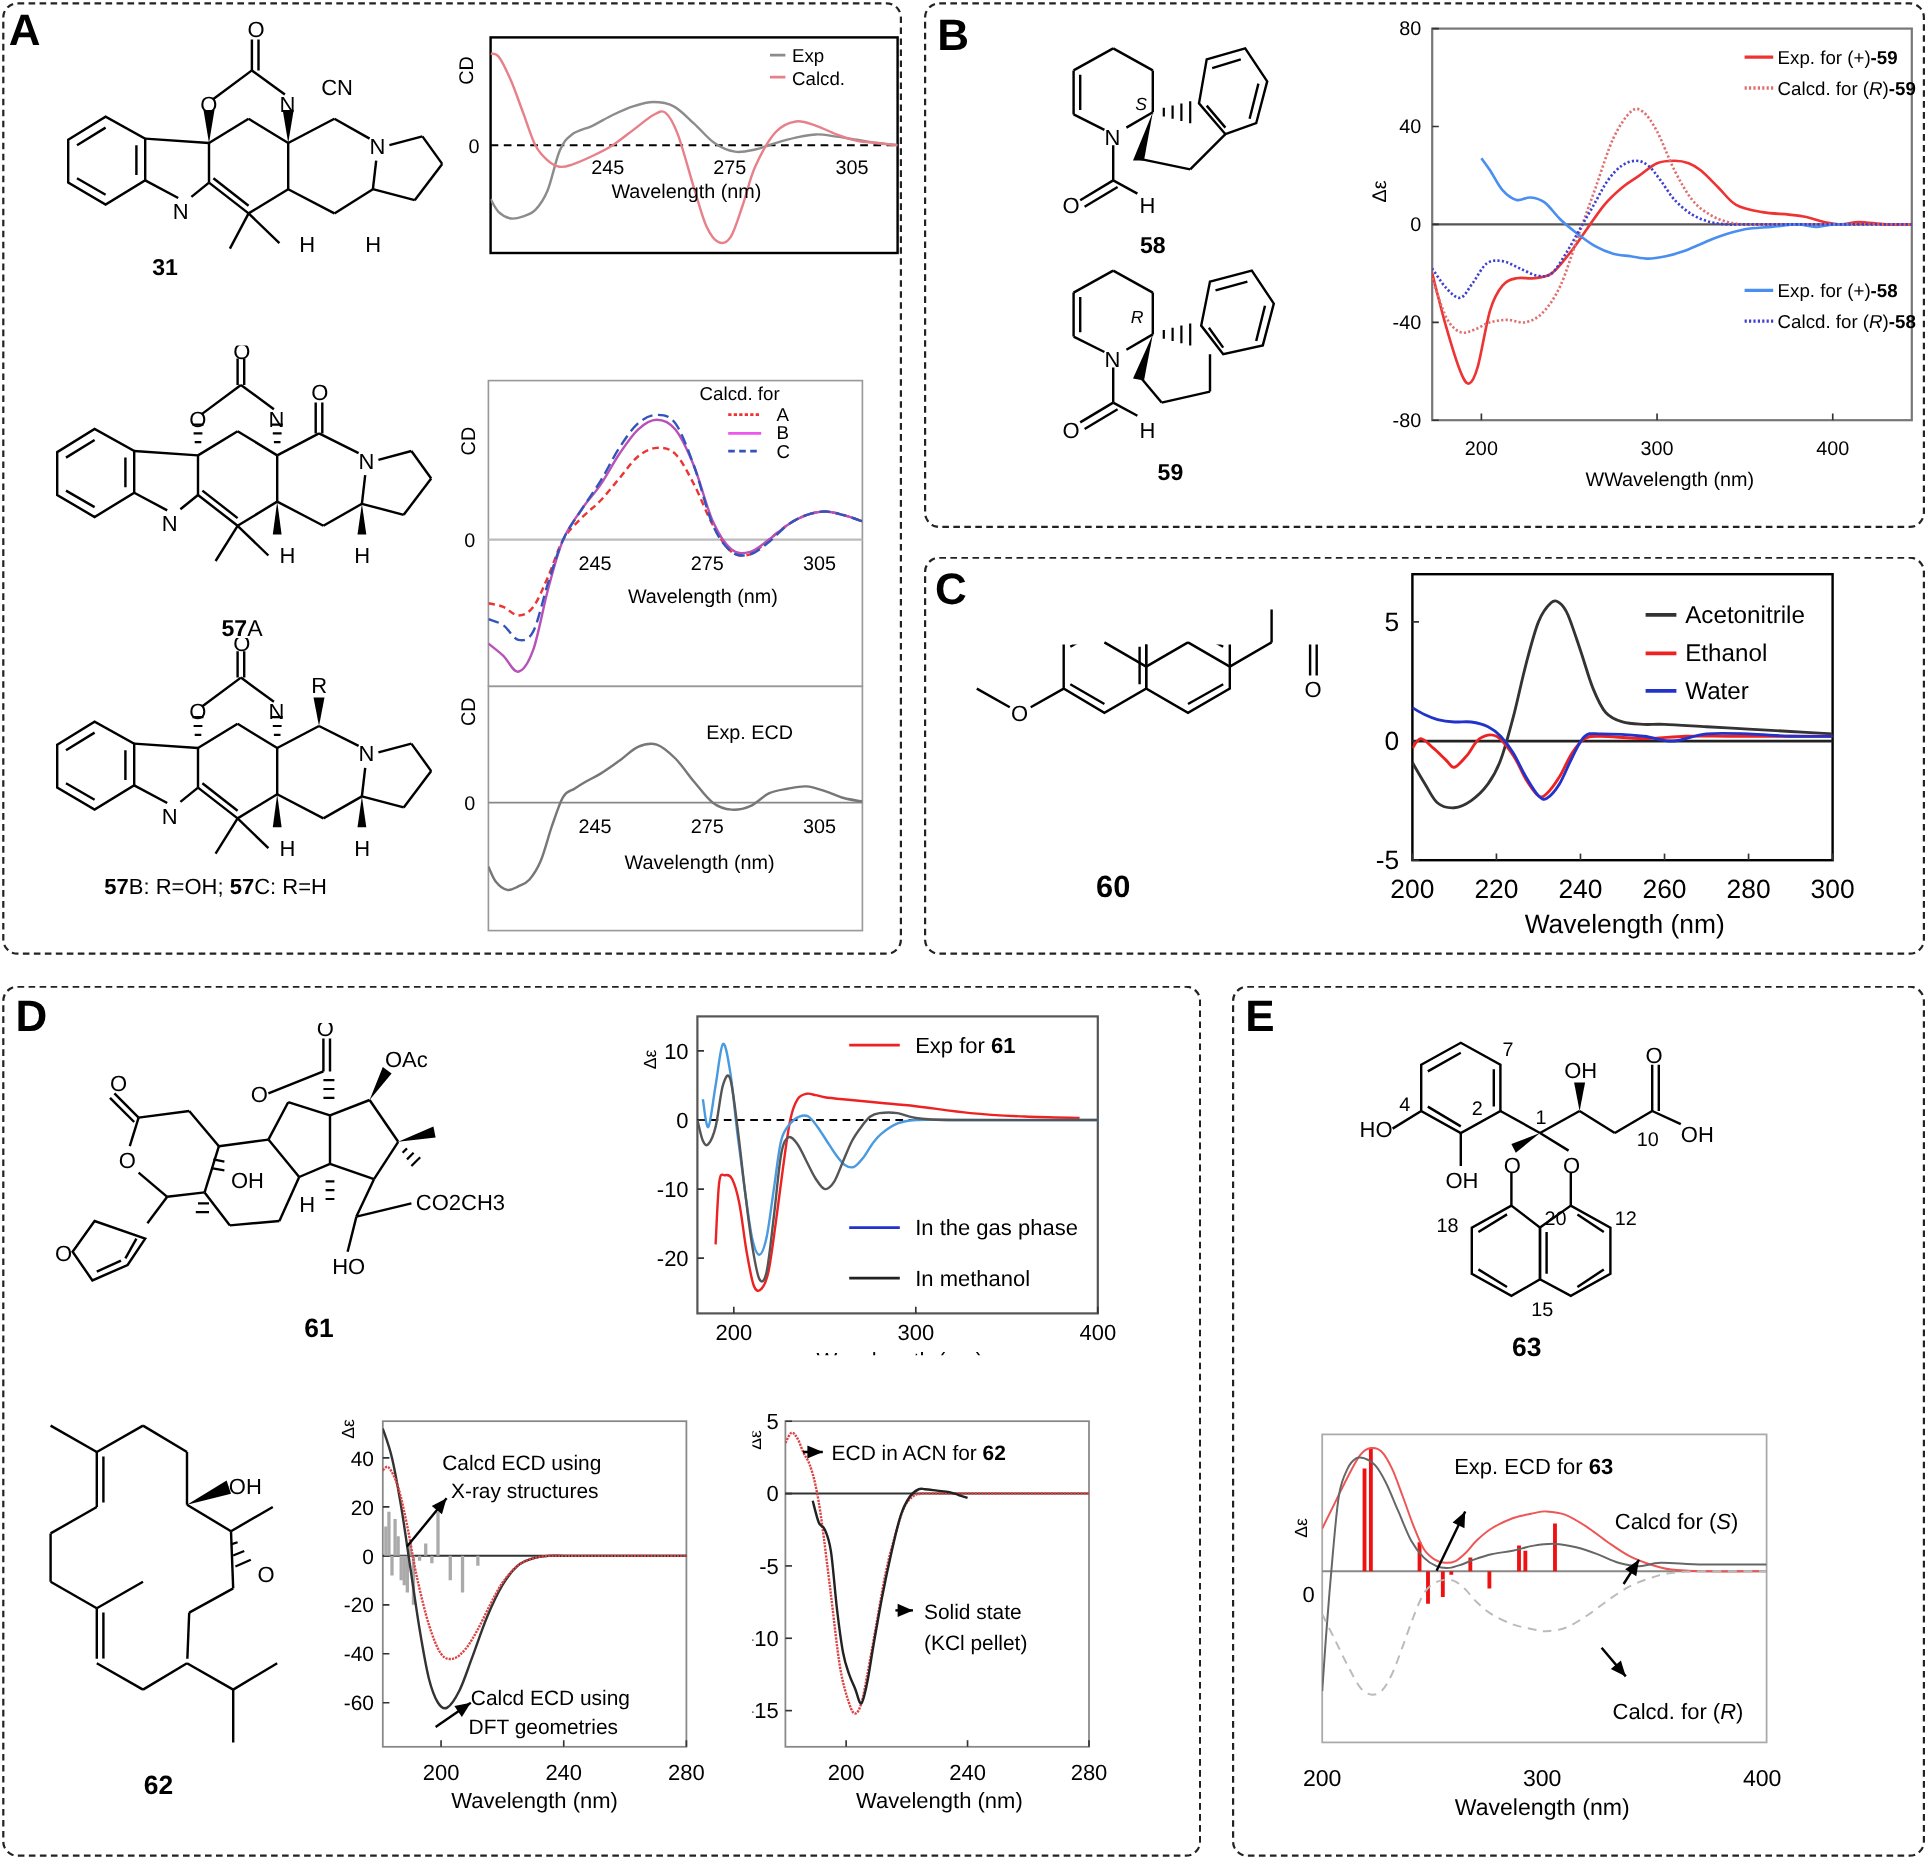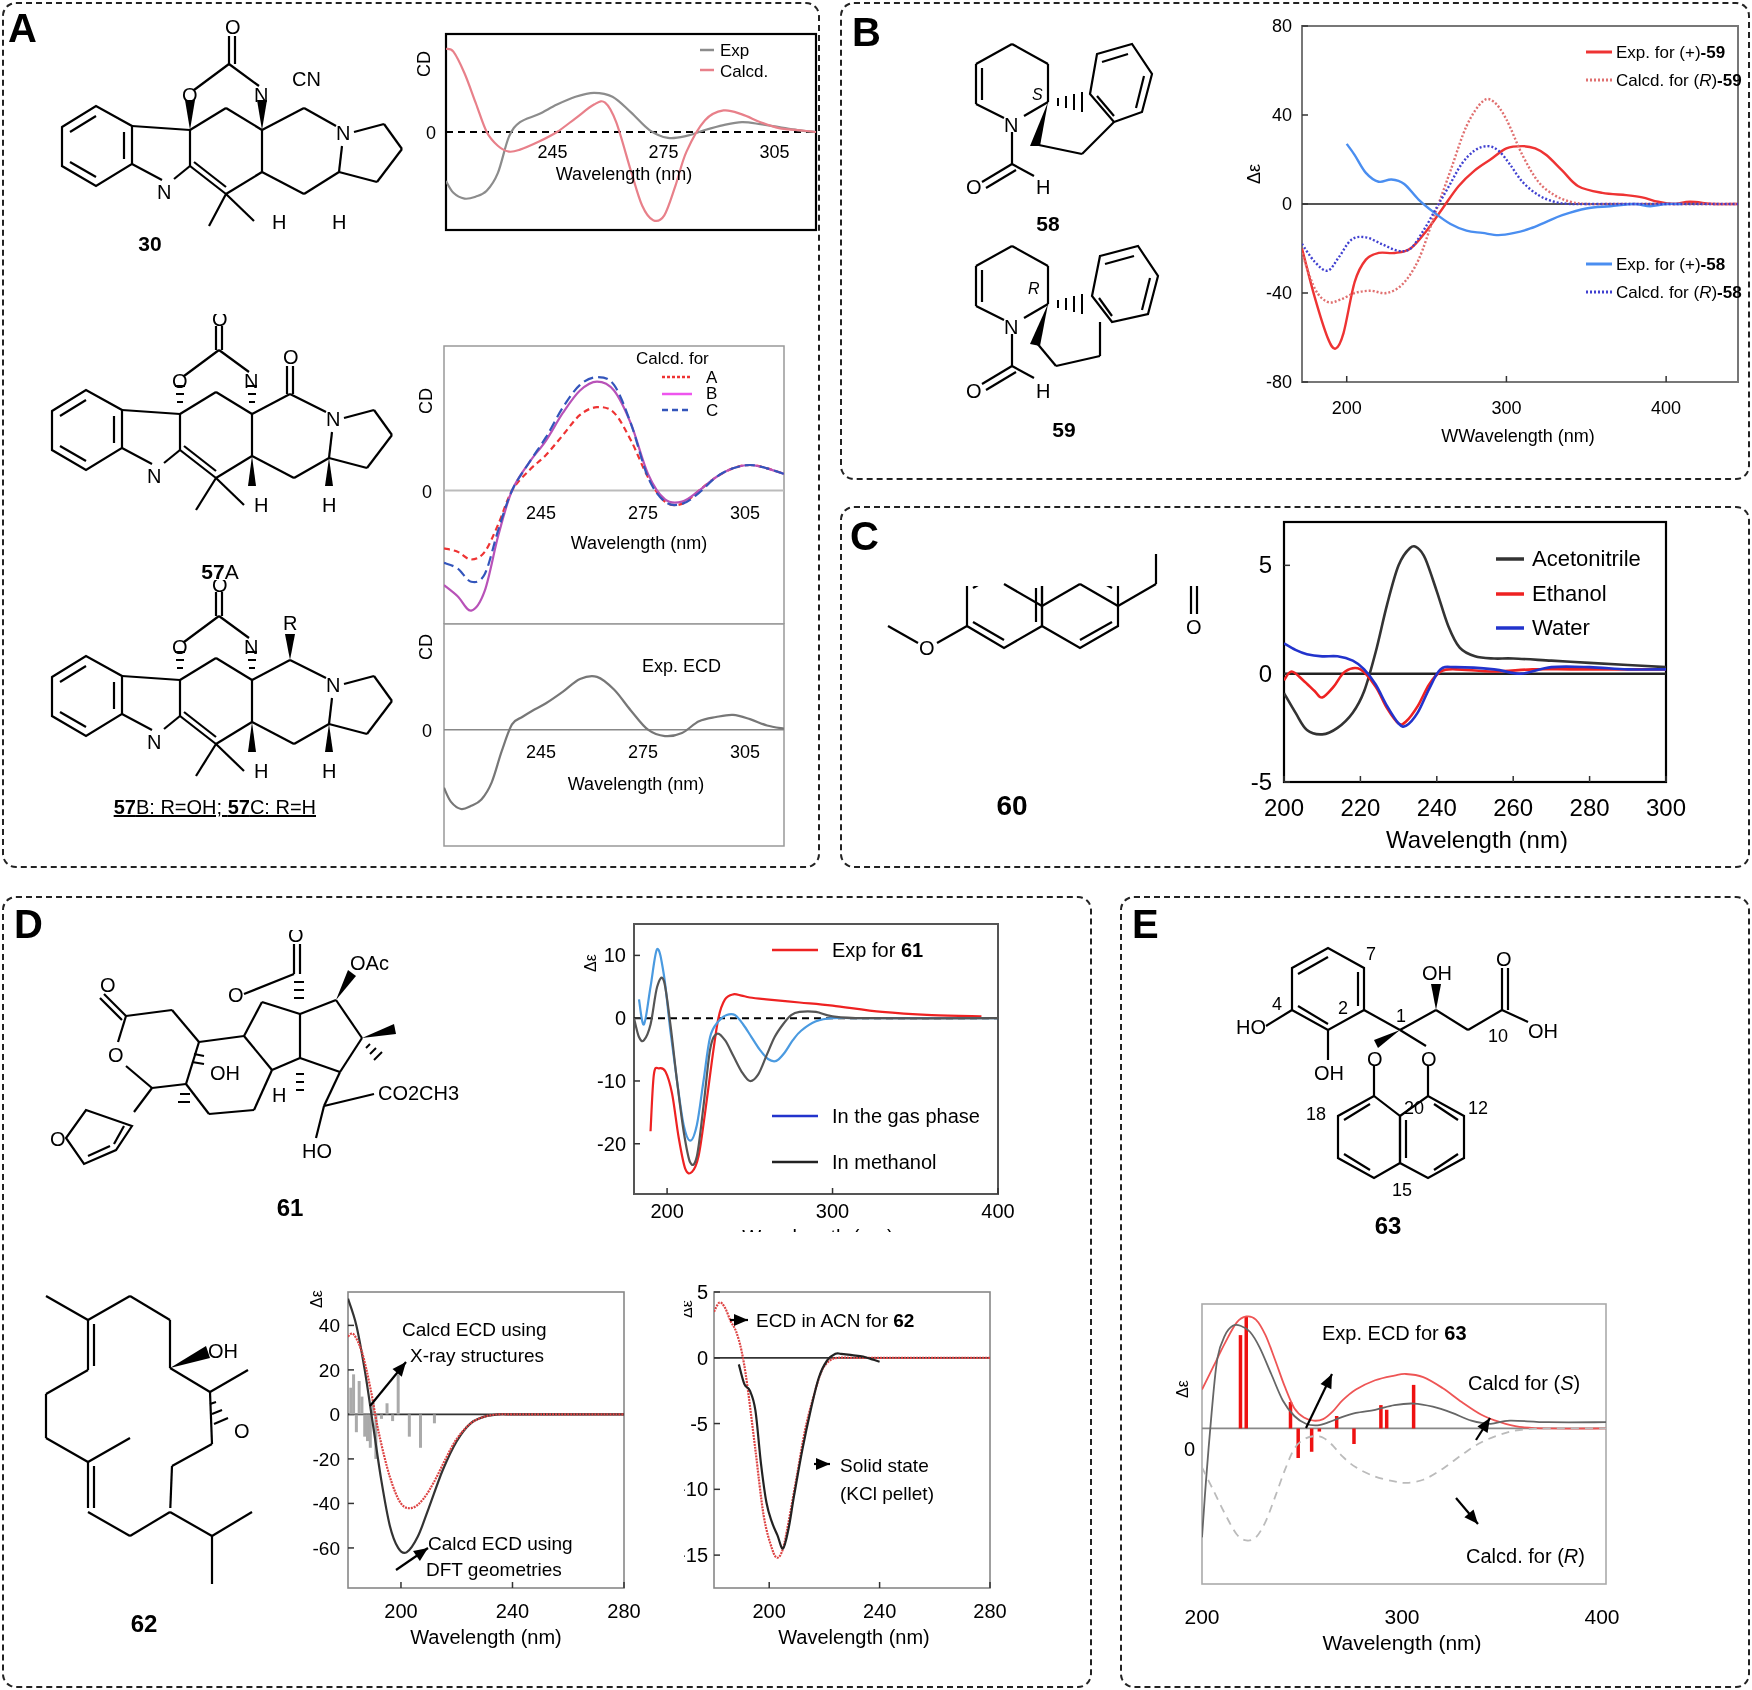--- a/index.html
+++ b/index.html
@@ -55,21 +55,21 @@
     <polygon points="208,116 203,86 213,86" fill="#000"></polygon>
     <text x="171" y="20" font-size="20">O</text>
     <text x="128" y="88" font-size="20">O</text>
     <text x="200" y="88" font-size="20">N</text>
     <text x="238" y="72" font-size="20">CN</text>
     <text x="282" y="126" font-size="20">N</text>
     <text x="103" y="185" font-size="20">N</text>
     <text x="218" y="215" font-size="20">H</text>
     <text x="278" y="215" font-size="20">H</text>
   </svg>
-  <div class="cmp-label" style="left:126px;top:228px;width:40px;">30</div>
+  <div class="cmp-label" style="left:126px;top:228px;width:40px;">31</div>
 
   <svg class="chart" id="chart-A1" style="left:400px;top:18px;" width="420" height="220">
       <rect x="42" y="12" width="370" height="196" fill="none" stroke="#000" stroke-width="2.2"></rect>
       <line x1="42" y1="110" x2="412" y2="110" stroke="#000" stroke-width="1.8" stroke-dasharray="7,5"></line>
       <clipPath id="clip-chart-A1">
         <rect x="42" y="12" width="370" height="196"></rect>
       </clipPath>
       <g clip-path="url(#clip-chart-A1)">
         <path d="M42,159 C43.233333333333334,160.96 46.31666666666666,167.82000000000002 49.4,170.76000000000002 C52.483333333333334,173.70000000000002 56.8,175.98666666666668 60.5,176.64000000000001 C64.2,177.29333333333335 67.89999999999999,175.98666666666668 71.6,174.68 C75.3,173.37333333333333 79,172.72000000000003 82.7,168.8 C86.4,164.88 90.10000000000001,160.14333333333332 93.80000000000001,151.16 C97.50000000000001,142.17666666666668 101.2,123.39333333333335 104.9,114.9 C108.60000000000001,106.40666666666667 111.06666666666666,103.95666666666668 116,100.2 C120.93333333333334,96.44333333333333 128.33333333333334,95.3 134.5,92.36 C140.66666666666666,89.42 146.83333333333334,85.5 153,82.56 C159.16666666666666,79.62 165.33333333333334,76.68 171.5,74.72 C177.66666666666666,72.75999999999999 183.83333333333334,70.8 190,70.8 C196.16666666666666,70.8 202.33333333333334,71.45333333333333 208.5,74.72 C214.66666666666666,77.98666666666666 220.83333333333331,84.84666666666668 227,90.4 C233.16666666666669,95.95333333333333 239.33333333333337,103.79333333333332 245.50000000000003,108.03999999999999 C251.66666666666669,112.28666666666666 257.8333333333333,114.9 264,115.88000000000001 C270.1666666666667,116.86000000000001 276.3333333333333,115.22666666666667 282.5,113.92 C288.6666666666667,112.61333333333333 294.8333333333333,109.83666666666666 301,108.03999999999999 C307.1666666666667,106.24333333333333 313.3333333333333,104.44666666666666 319.5,103.14 C325.6666666666667,101.83333333333334 331.8333333333333,100.36333333333333 338,100.2 C344.1666666666667,100.03666666666668 350.3333333333333,101.34333333333335 356.5,102.16000000000001 C362.6666666666667,102.97666666666667 368.8333333333333,104.12 375,105.1 C381.1666666666667,106.07999999999998 387.3333333333333,107.22333333333333 393.5,108.03999999999999 C399.6666666666667,108.85666666666665 408.9166666666667,109.67333333333333 412,110" fill="none" stroke="#8c8c8c" stroke-width="2.2" stroke-dasharray=""></path>
         <path d="M42,26.700000000000003 C43.233333333333334,27.190000000000005 46.31666666666666,25.556666666666672 49.4,29.640000000000004 C52.483333333333334,33.723333333333336 56.8,42.70666666666667 60.5,51.2 C64.2,59.693333333333335 67.89999999999999,70.8 71.6,80.6 C75.3,90.39999999999999 79,102.81333333333333 82.7,110 C86.4,117.18666666666667 90.10000000000001,120.45333333333335 93.80000000000001,123.72000000000001 C97.50000000000001,126.98666666666668 101.2,128.94666666666666 104.9,129.6 C108.60000000000001,130.25333333333333 111.06666666666666,129.27333333333334 116,127.64 C120.93333333333334,126.00666666666667 128.33333333333334,122.74000000000001 134.5,119.80000000000001 C140.66666666666666,116.86000000000001 146.83333333333334,113.92 153,110 C159.16666666666666,106.08 165.33333333333334,100.85333333333334 171.5,96.28 C177.66666666666666,91.70666666666666 185.06666666666666,85.17333333333333 190,82.56 C194.93333333333334,79.94666666666667 197.39999999999998,77.66 201.1,80.6 C204.8,83.53999999999999 207.88333333333335,88.76666666666667 212.20000000000002,100.2 C216.51666666666668,111.63333333333334 222.68333333333334,135.31666666666666 227,149.2 C231.31666666666666,163.08333333333331 234.40000000000003,175.33333333333334 238.10000000000002,183.5 C241.8,191.66666666666666 245.50000000000003,196.56666666666666 249.20000000000002,198.2 C252.9,199.83333333333331 256.59999999999997,199.01666666666668 260.29999999999995,193.3 C263.99999999999994,187.58333333333334 267.7,174.51666666666668 271.4,163.9 C275.09999999999997,153.28333333333333 277.56666666666666,140.54333333333332 282.5,129.6 C287.43333333333334,118.65666666666667 294.8333333333333,105.1 301,98.24 C307.1666666666667,91.38 313.3333333333333,89.42 319.5,88.44 C325.6666666666667,87.46 331.8333333333333,90.4 338,92.36 C344.1666666666667,94.32 350.3333333333333,97.91333333333334 356.5,100.2 C362.6666666666667,102.48666666666666 368.8333333333333,104.77333333333334 375,106.08 C381.1666666666667,107.38666666666666 387.3333333333333,107.38666666666666 393.5,108.03999999999999 C399.6666666666667,108.69333333333333 408.9166666666667,109.67333333333333 412,110" fill="none" stroke="#e8808a" stroke-width="2.2" stroke-dasharray=""></path>
@@ -188,21 +188,21 @@
     <polygon points="285,144 281,172 289,172" fill="#000"></polygon>
     <text x="168" y="12" font-size="20">O</text>
     <text x="128" y="74" font-size="20">O</text>
     <text x="200" y="74" font-size="20">N</text>
     <text x="239" y="50" font-size="20">R</text>
     <text x="282" y="112" font-size="20">N</text>
     <text x="103" y="169" font-size="20">N</text>
     <text x="210" y="198" font-size="20">H</text>
     <text x="278" y="198" font-size="20">H</text>
   </svg>
-  <div class="cmp-label" style="left:72px;top:792px;width:240px;text-align:right;font-size:20px;text-decoration:underline;">
+  <div class="cmp-label" style="left:72px;top:792px;width:240px;text-align:center;font-size:20px;">
     <span>57</span><span class="nb">B: R=OH; </span><span>57</span><span class="nb">C: R=H</span>
   </div>
 
   <svg class="chart" id="chart-A2" style="left:400px;top:330px;" width="420" height="290">
       <rect x="40" y="12" width="340" height="278" fill="none" stroke="#999" stroke-width="1.5"></rect>
       <line x1="40" y1="156.56" x2="380" y2="156.56" stroke="#bbb" stroke-width="2" stroke-dasharray=""></line>
       <clipPath id="clip-chart-A2">
         <rect x="40" y="12" width="340" height="278"></rect>
       </clipPath>
       <g clip-path="url(#clip-chart-A2)">

